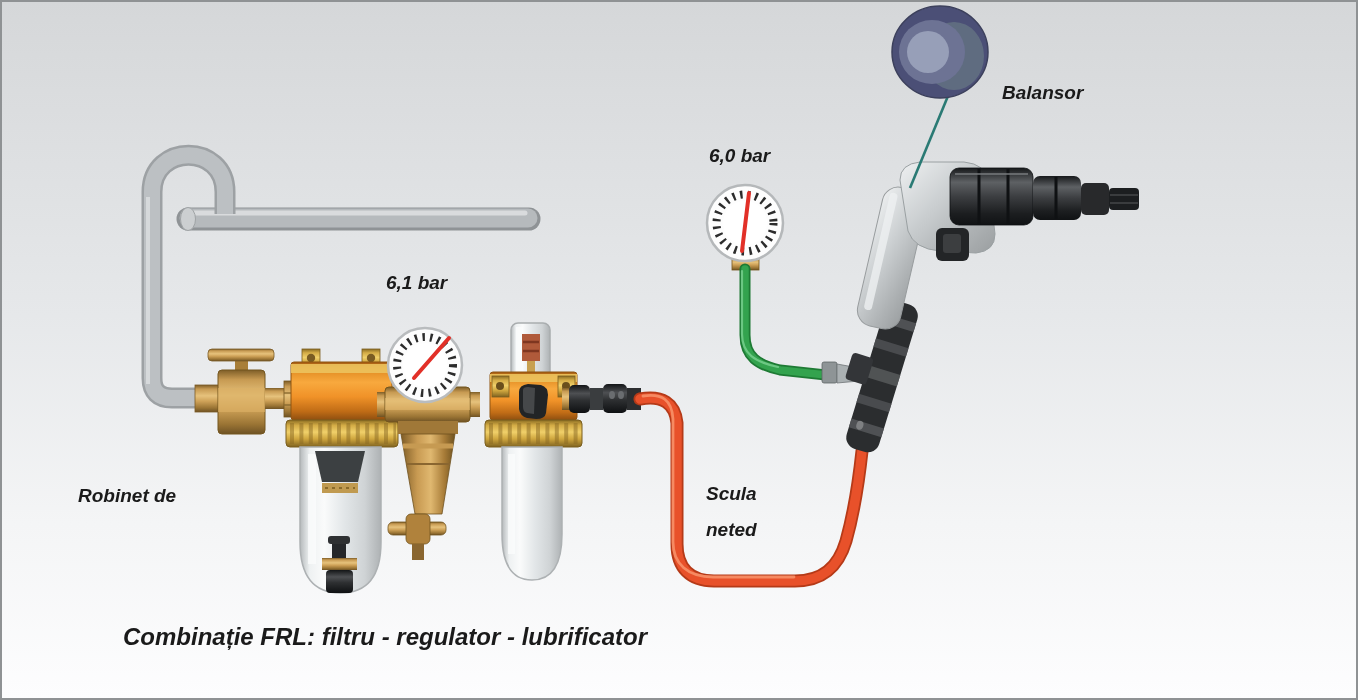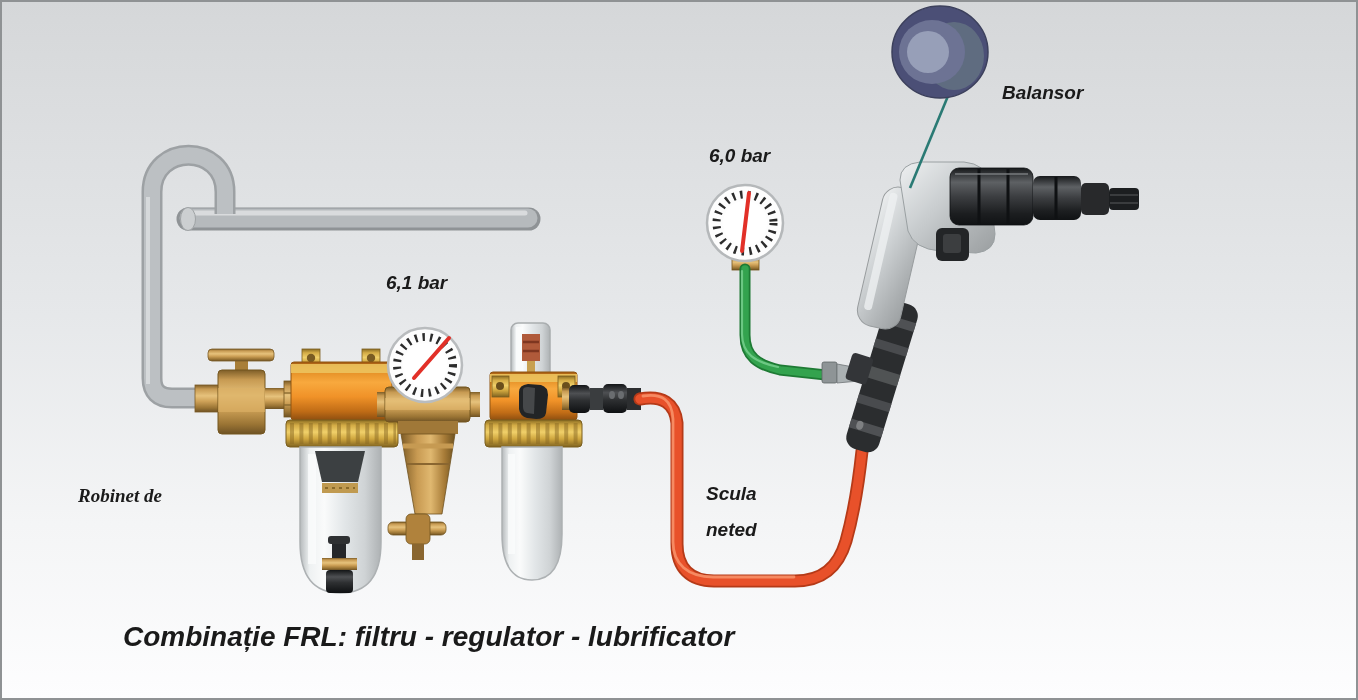--- a/index.html
+++ b/index.html
@@ -16,21 +16,21 @@
   .lbl {
     position:absolute;
     font-family:"Liberation Sans", sans-serif;
     font-style:italic;
     font-weight:bold;
     font-size:19px;
     line-height:33px;
     color:#1a1a1a;
     white-space:nowrap;
   }
-  .lbl.caption { font-size:28px; }
+  .lbl.caption { font-size:24px; }
 </style>
 </head>
 <body>
 
 <div class="canvas">
 
 <svg class="art" width="1354" height="696" viewBox="0 0 1354 696">
   <defs>
     <linearGradient id="gBrass" x1="0" y1="0" x2="0" y2="1">
       <stop offset="0" stop-color="#7e5e28"></stop>
@@ -241,21 +241,21 @@
 
   <g>
     <line x1="946" y1="94" x2="908" y2="186" stroke="#2a7a74" stroke-width="2.6"></line>
     <ellipse cx="938" cy="50" rx="48" ry="46" fill="#4b4f76" stroke="#3c405c" stroke-width="1.5"></ellipse>
     <ellipse cx="952" cy="54" rx="30" ry="34" fill="#86a296" opacity="0.35"></ellipse>
     <ellipse cx="930" cy="50" rx="33" ry="32" fill="#6d7394"></ellipse>
     <ellipse cx="926" cy="50" rx="21" ry="21" fill="#979fb8"></ellipse>
   </g>
 </svg>
 
-<div class="lbl" style="left:76px; top:477px;font-family:Liberation Serif, serif;">
+<div class="lbl" style="left:76px; top:477px;">
   <div>Robinet de</div>
 </div>
 
 <div class="lbl" style="left:384px; top:264px;">6,1 bar</div>
 
 <div class="lbl" style="left:707px; top:124px;margin-top:13px;">6,0 bar</div>
 
 <div class="lbl" style="left:704px; top:474px; line-height:36px;">
   <div>Scula</div>
   <div>neted</div>

